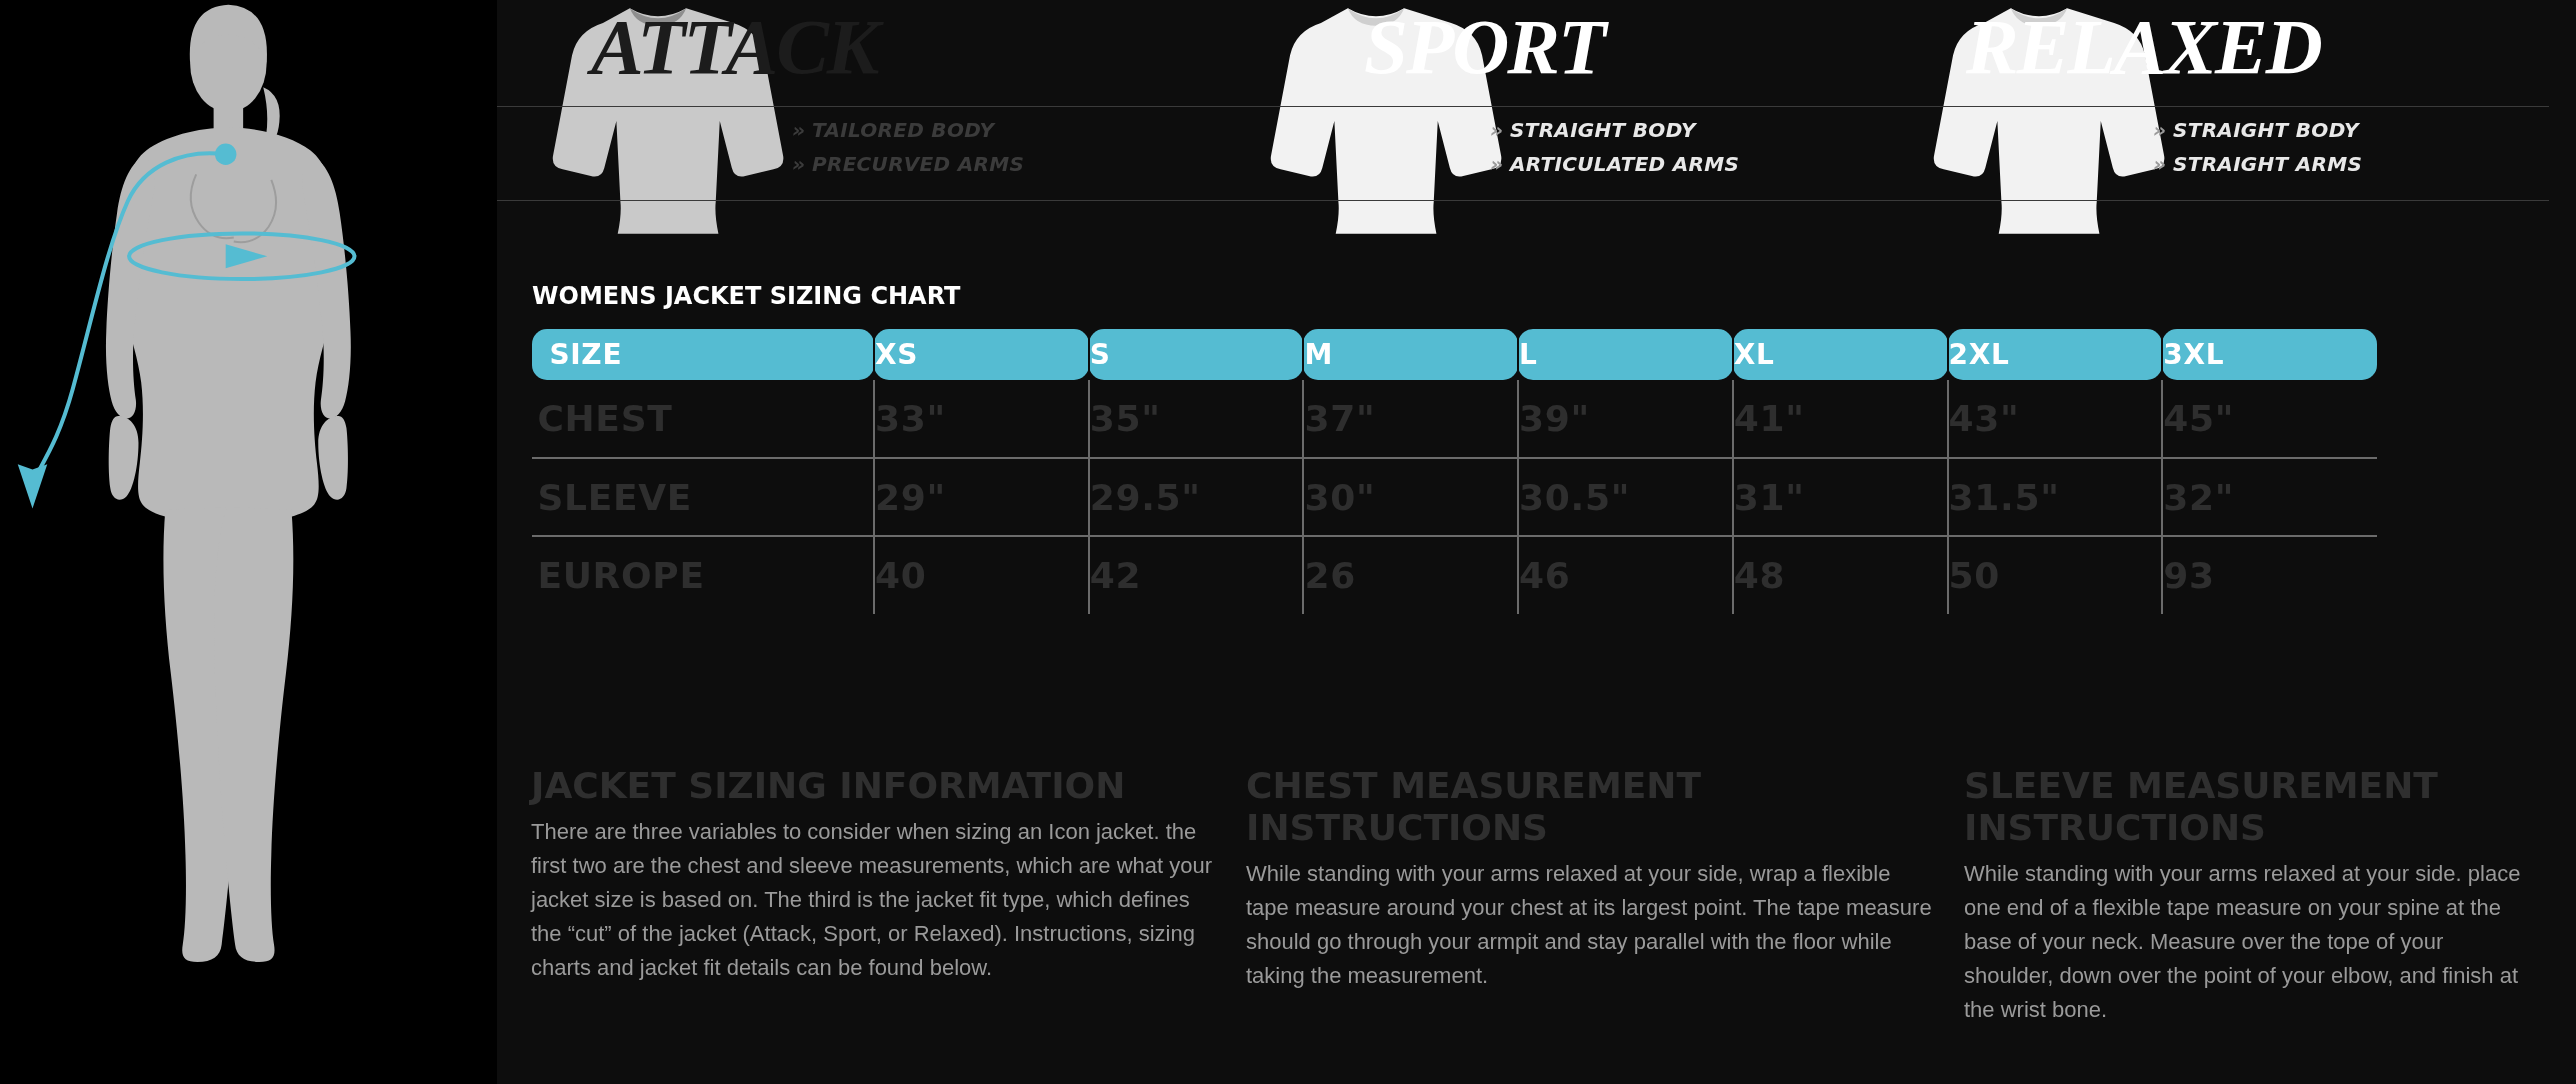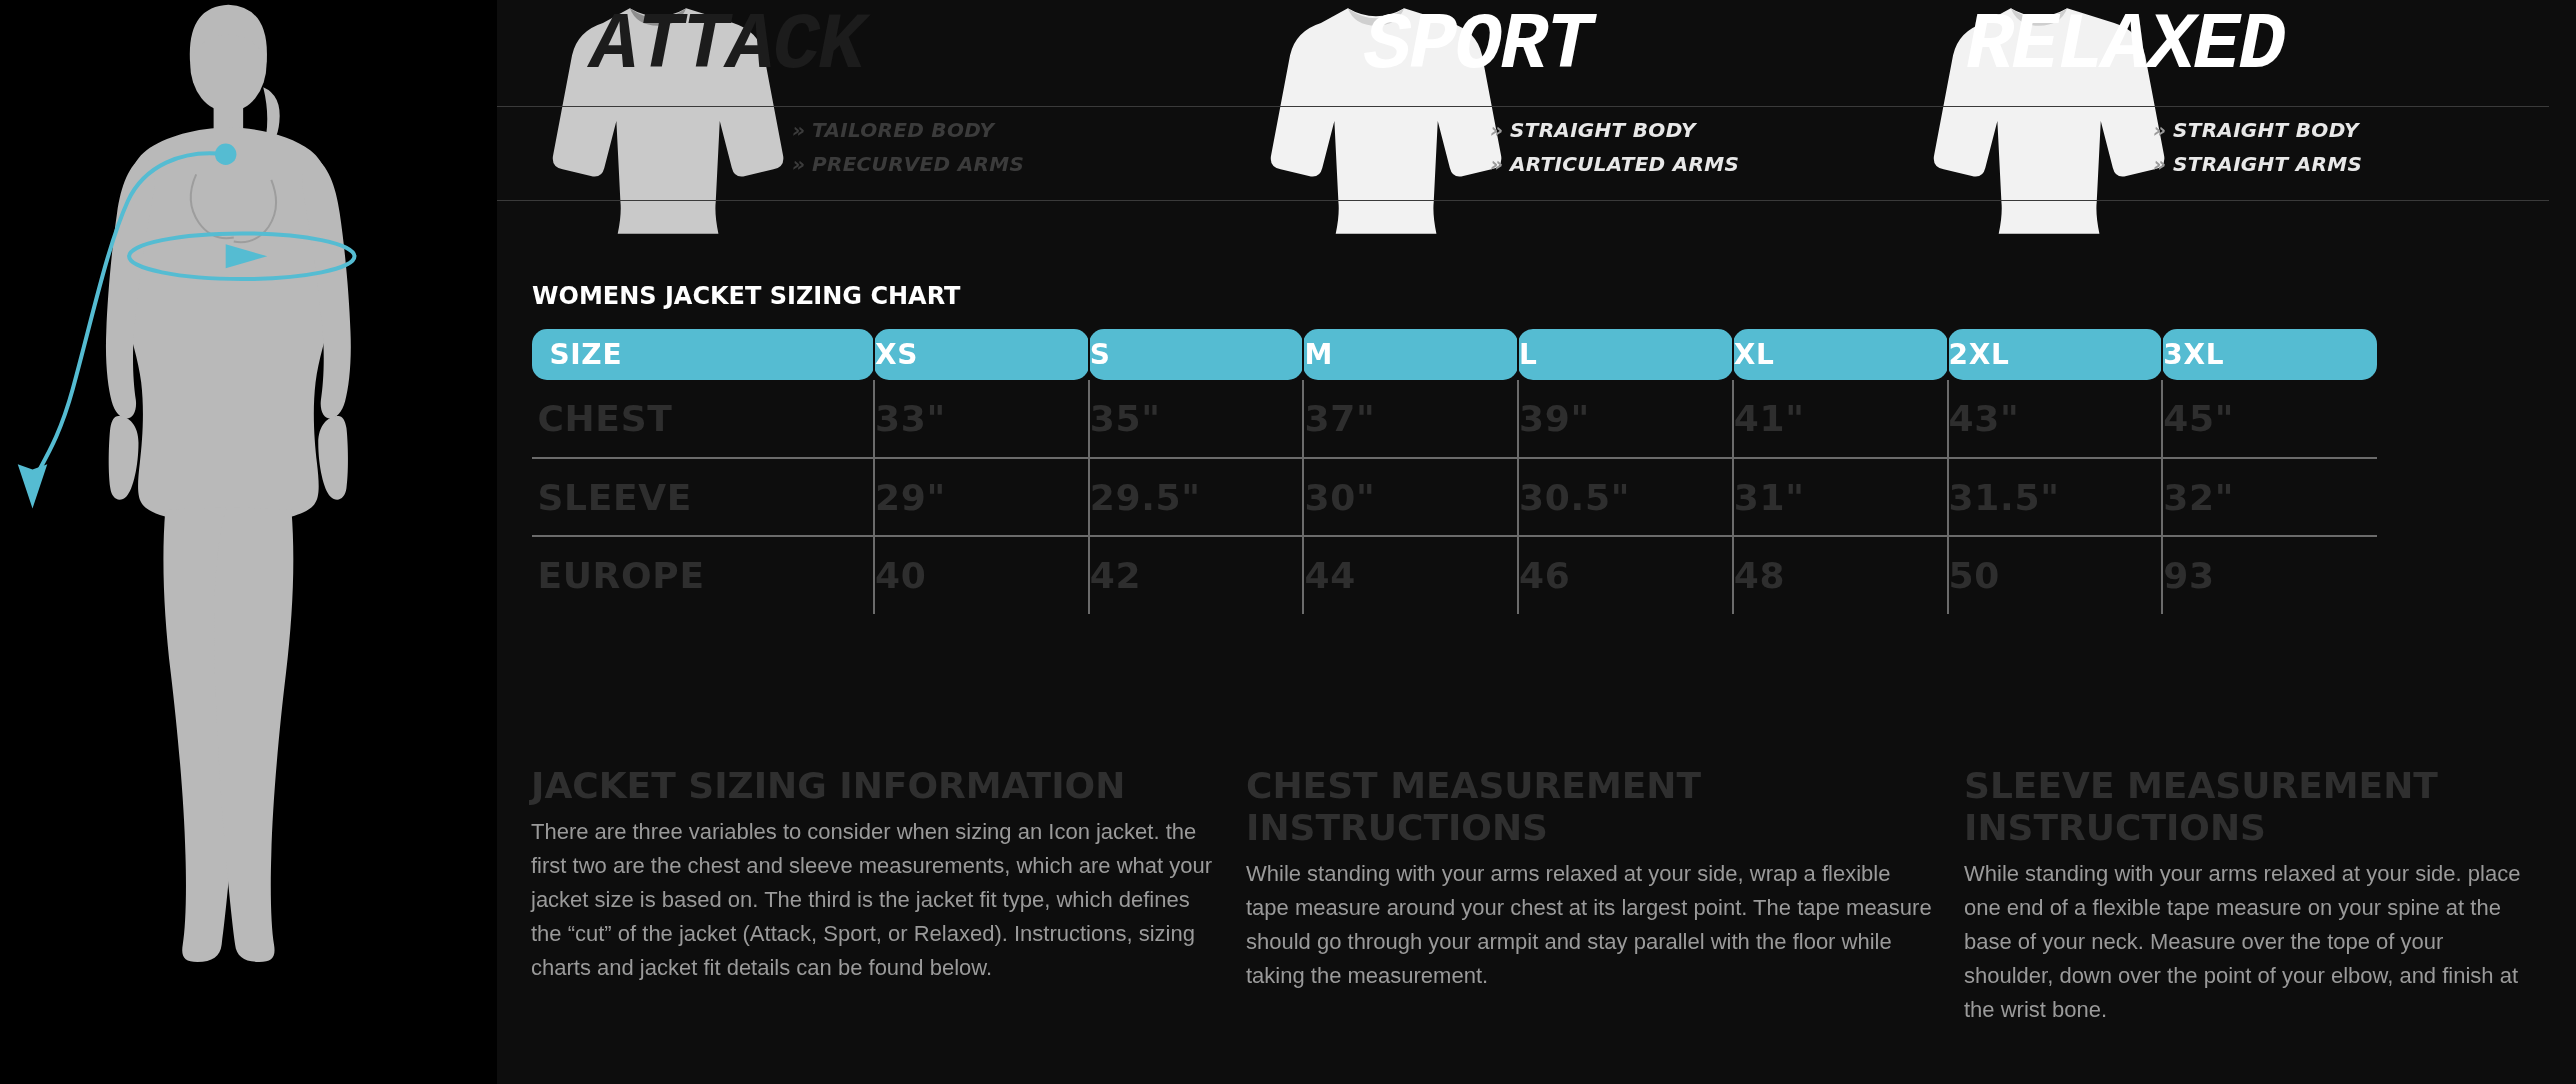--- a/index.html
+++ b/index.html
@@ -32,21 +32,21 @@
     left: 497px; top: 0;
     width: 2079px; height: 255px;
   }
   .fit-block { position: absolute; top: 0; height: 255px; }
   .fit-1 { left: 0;    width: 725px; }
   .fit-2 { left: 725px; width: 691px; }
   .fit-3 { left: 1388px; width: 664px; }
 
   .fit-title {
     position: absolute;
-    font-family: Liberation Mono, monospace;
+    font-family: Liberation Serif, serif;
     font-weight: bold;
     font-style: italic;
     font-size: 79px;
     letter-spacing: -2px;
     line-height: 1;
     color: #ffffff;
     white-space: nowrap;
     top: 6.7px;
   }
   .fit-title.dim { color: #1c1c1c; }
@@ -348,21 +348,21 @@
           <td>30"</td>
           <td>30.5"</td>
           <td>31"</td>
           <td>31.5"</td>
           <td>32"</td>
         </tr>
         <tr>
           <td class="label-col">EUROPE</td>
           <td>40</td>
           <td>42</td>
-          <td>44</td>
+          <td>26</td>
           <td>46</td>
           <td>48</td>
           <td>50</td>
           <td>93</td>
         </tr>
       </tbody>
     </table>
   </div>
 
   <div class="info-cols">

